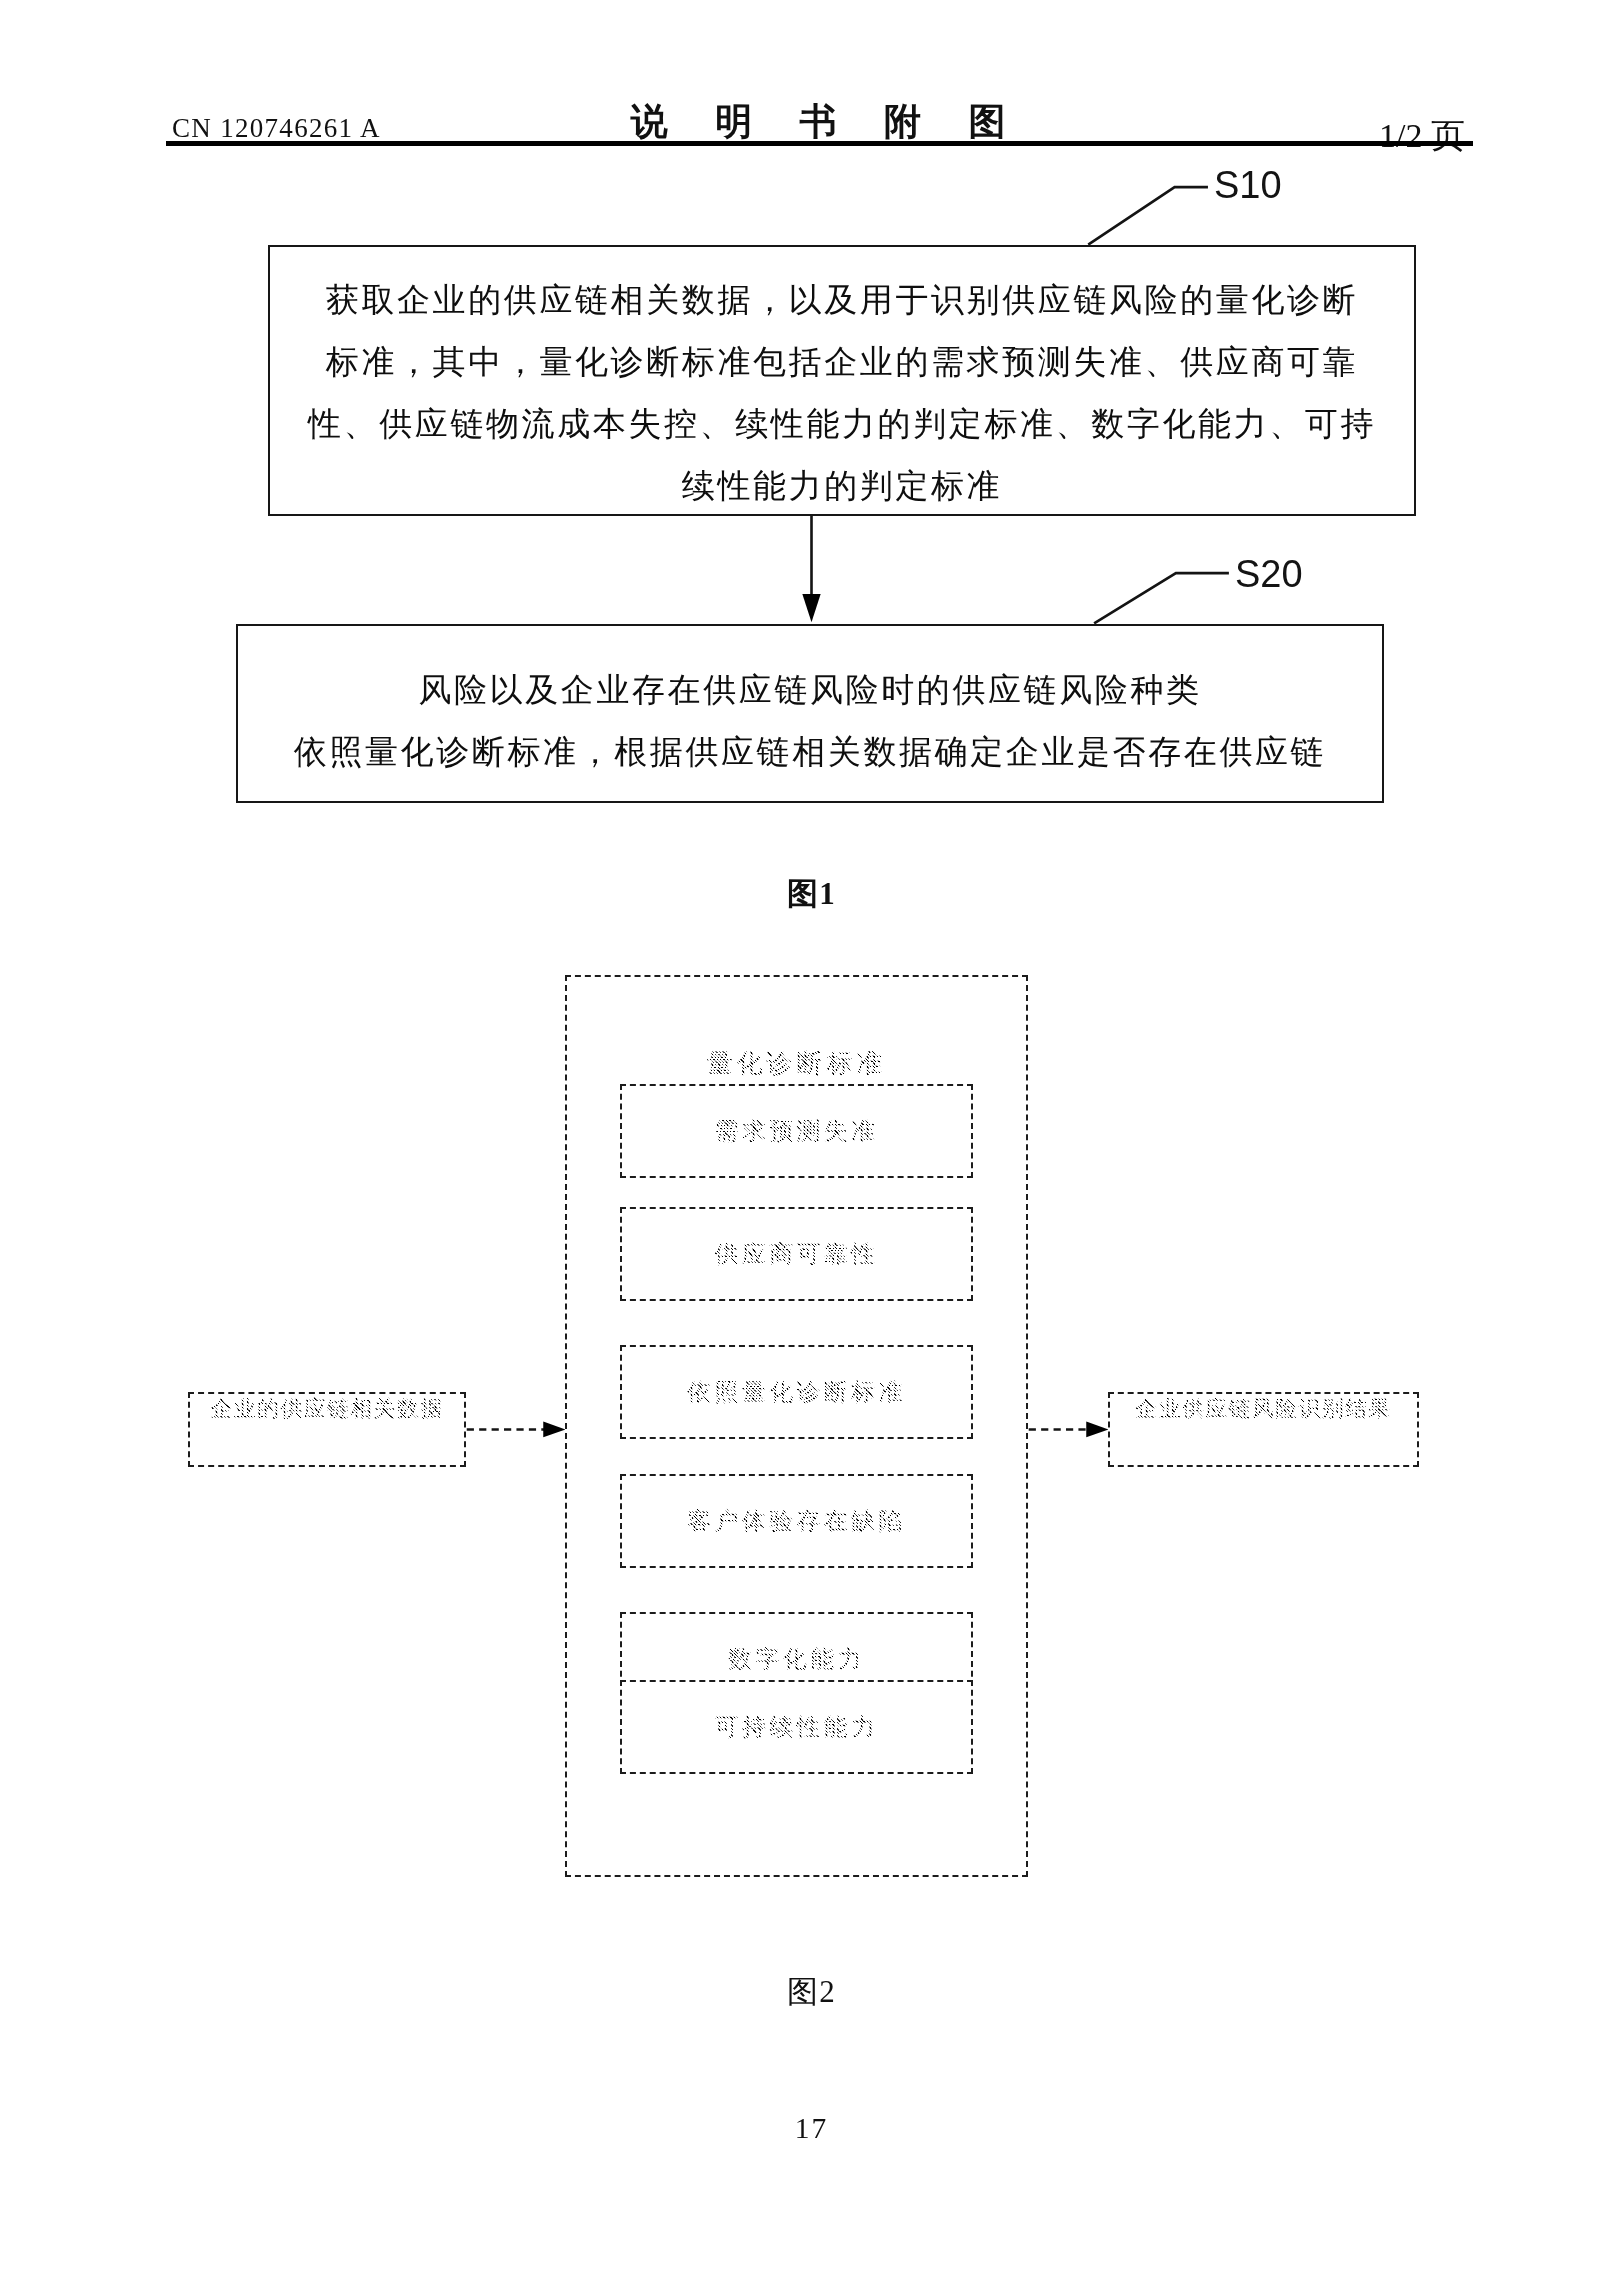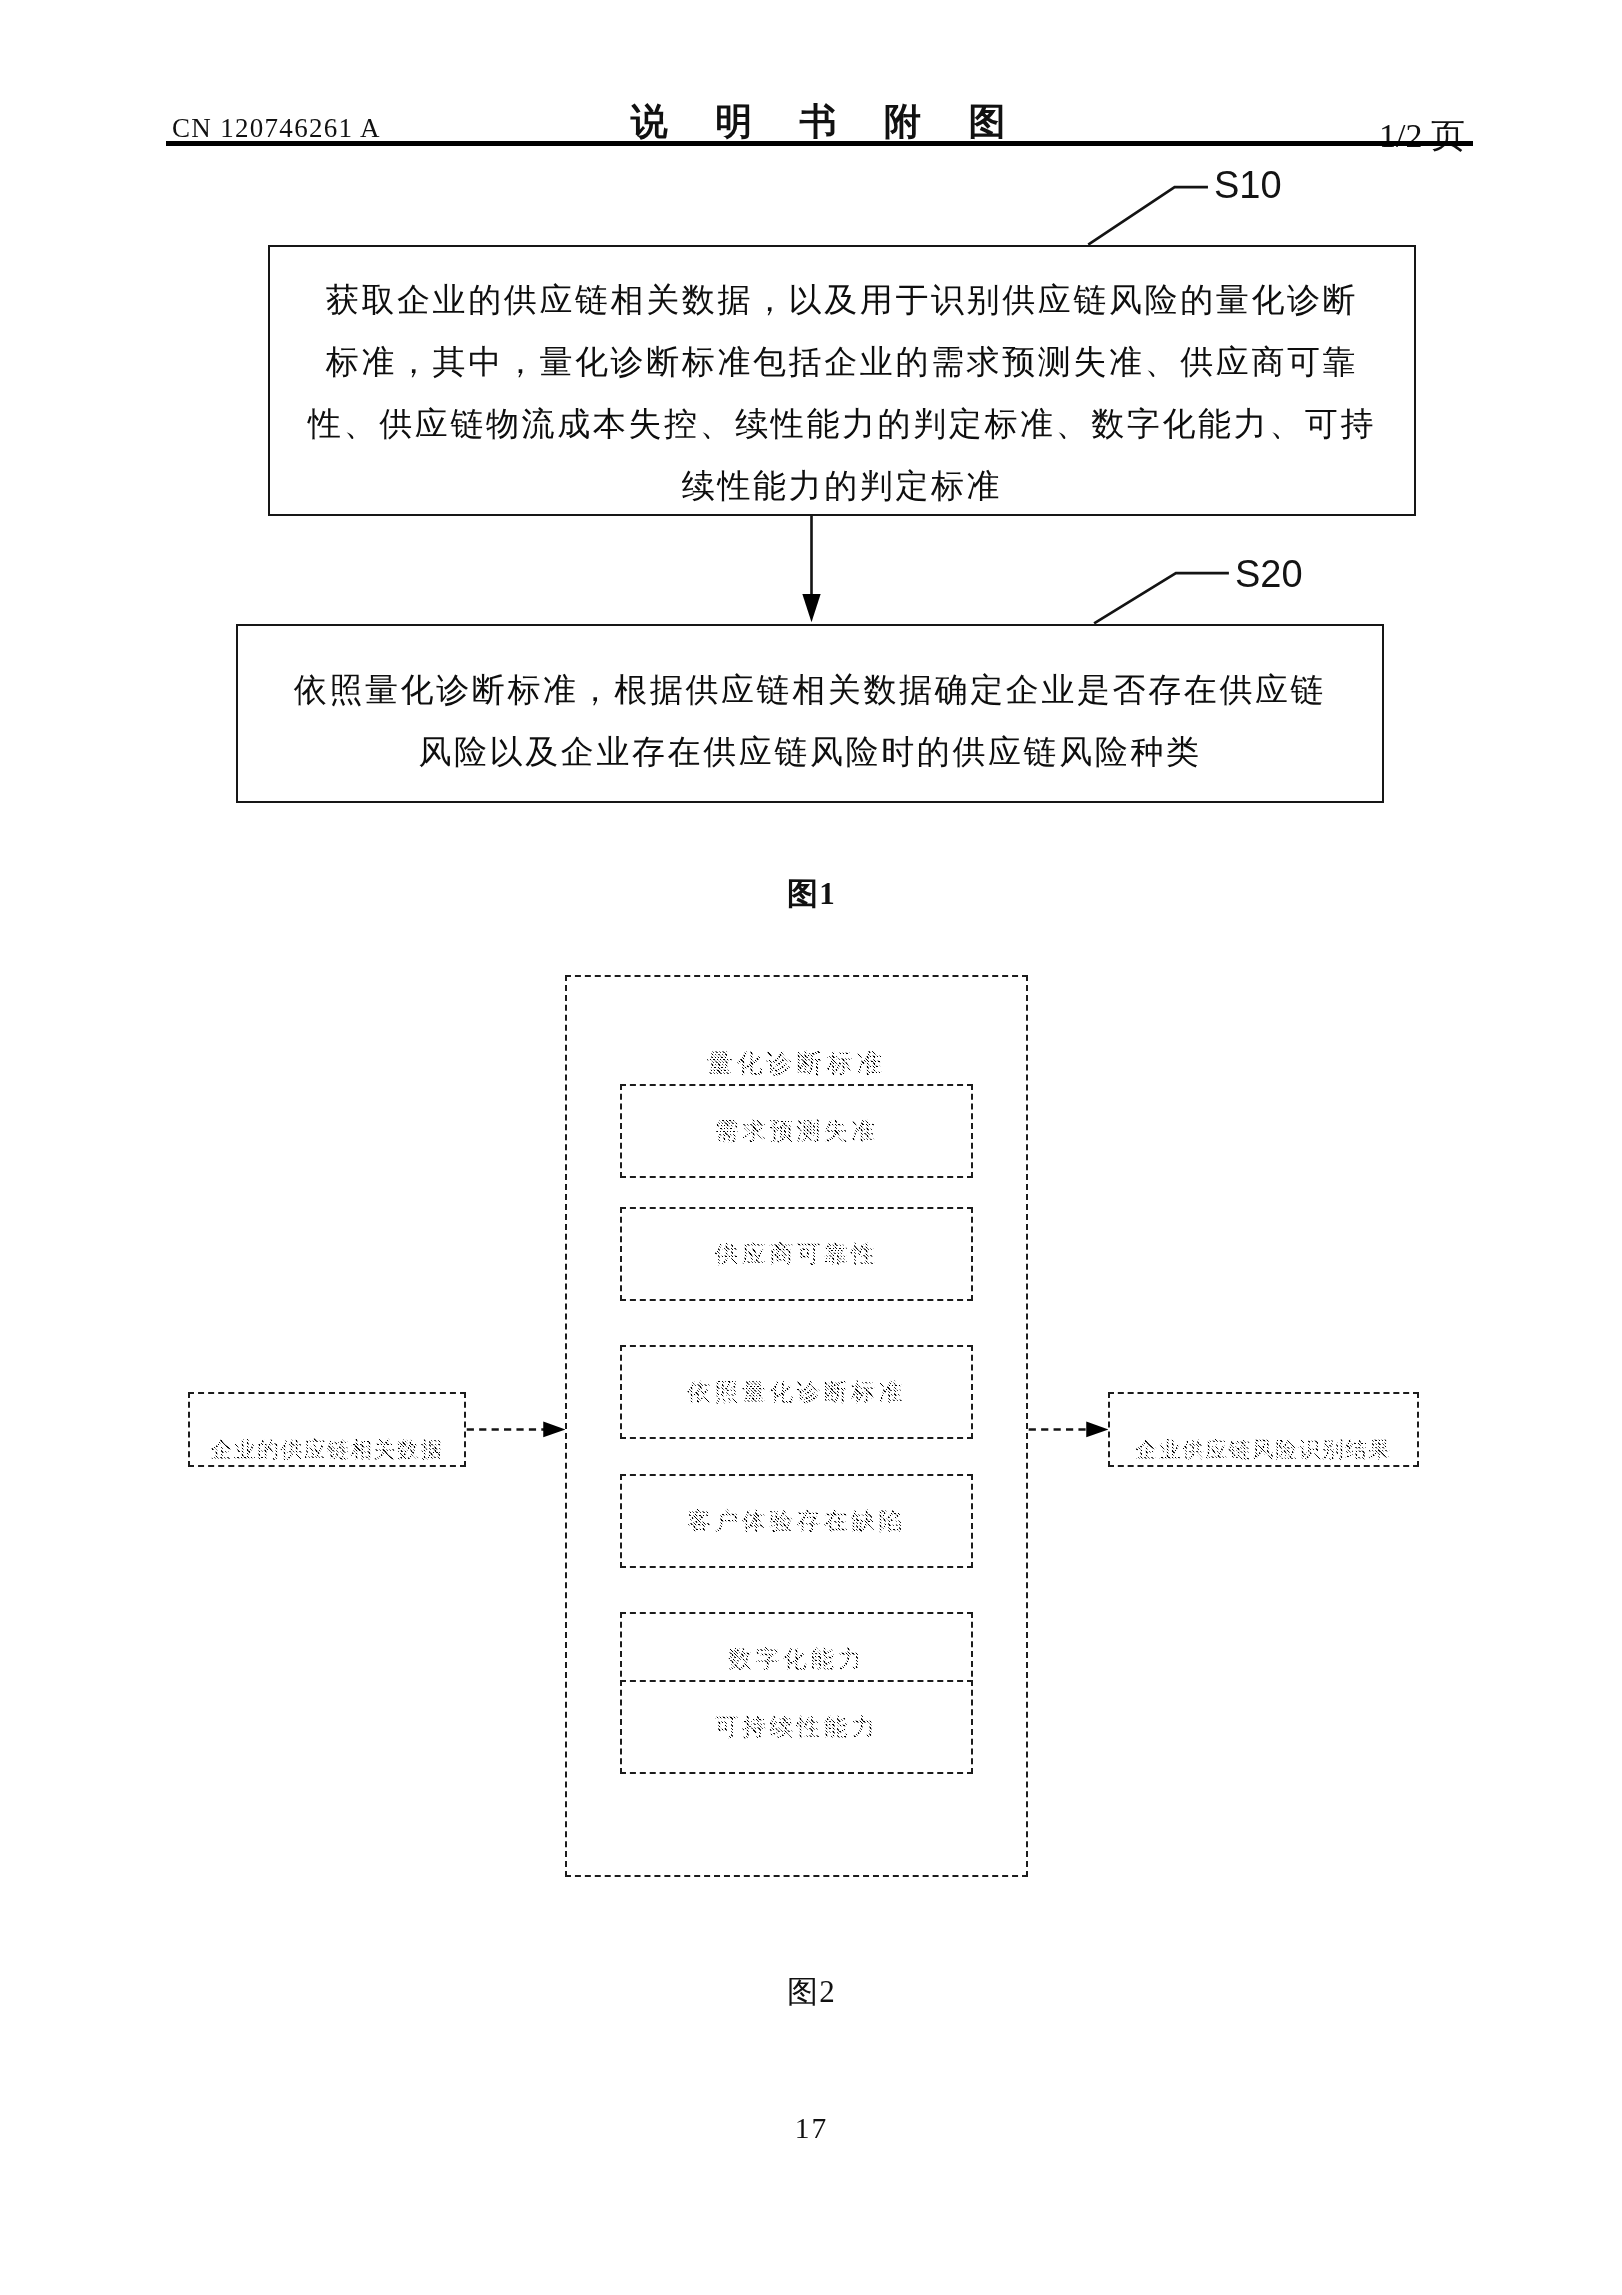--- a/index.html
+++ b/index.html
@@ -82,21 +82,21 @@
     font-size:24px; letter-spacing:3.3px; white-space:nowrap;
   }
   .crit-0 { top:1084px; }
   .crit-1 { top:1207px; }
   .crit-2 { top:1345px; }
   .crit-3 { top:1474px; }
   .crit-4 { top:1612px; }
   .crit-5 { top:1680px; }
 
   .io-box {
-    display:flex; align-items:flex-end; justify-content:center;
+    display:flex; align-items:flex-start; justify-content:center;
     font-size:22px; letter-spacing:1.3px; white-space:nowrap;
   }
   .input-box  { left:188px;  top:1392px; width:278px; height:75px; }
   .output-box { left:1108px; top:1392px; width:311px; height:75px; }
 
   
   .halftone { color:#3c3c3c; }
   @supports ((-webkit-background-clip: text) or (background-clip: text)) {
     .halftone {
       color:transparent;
@@ -141,22 +141,22 @@
 <div class="abs flow-box flow-box-1">
   <div class="flow-line">获取企业的供应链相关数据，以及用于识别供应链风险的量化诊断</div>
   <div class="flow-line">标准，其中，量化诊断标准包括企业的需求预测失准、供应商可靠</div>
   <div class="flow-line">性、供应链物流成本失控、续性能力的判定标准、数字化能力、可持</div>
   <div class="flow-line">续性能力的判定标准</div>
 </div>
 
 <div class="abs step-label s20-label">S20</div>
 
 <div class="abs flow-box flow-box-2">
+  <div class="flow-line">风险以及企业存在供应链风险时的供应链风险种类</div>
   <div class="flow-line">依照量化诊断标准，根据供应链相关数据确定企业是否存在供应链</div>
-  <div class="flow-line">风险以及企业存在供应链风险时的供应链风险种类</div>
 </div>
 
 <div class="abs fig-caption fig1-caption">图1</div>
 
 <div class="dash-box fig2-outer"></div>
 <div class="abs fig2-title halftone">量化诊断标准</div>
 
 <div class="dash-box criterion crit-0">
   <span class="halftone">需求预测失准</span>
 </div>

